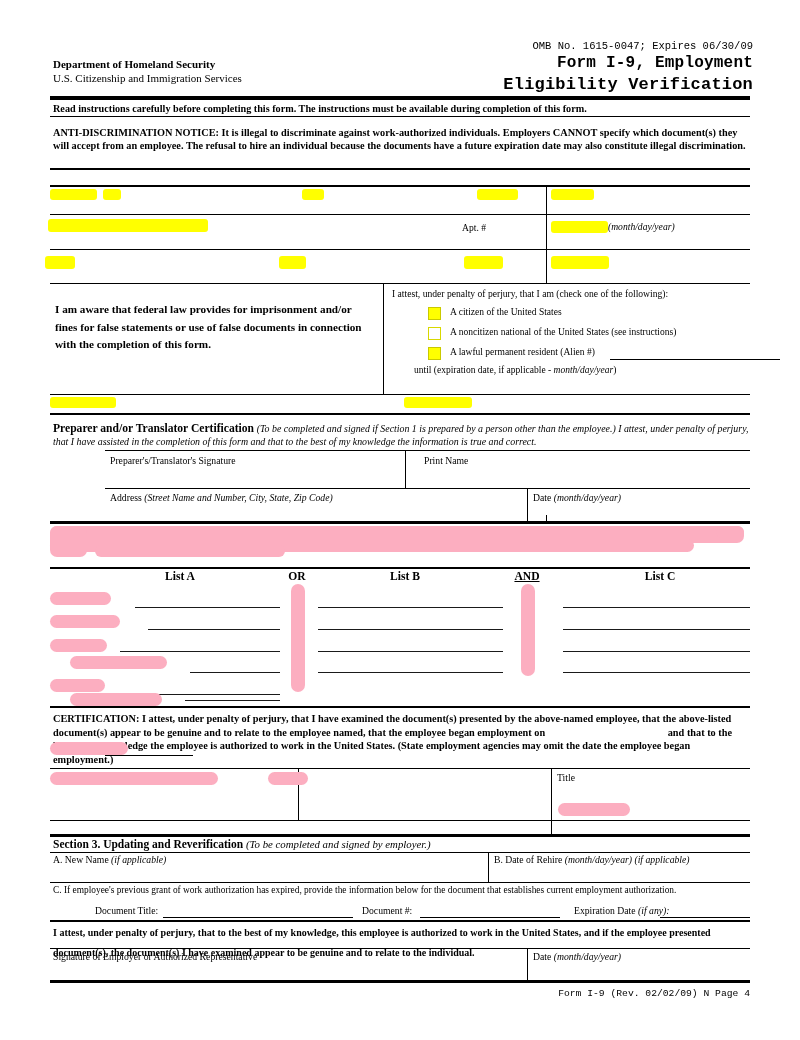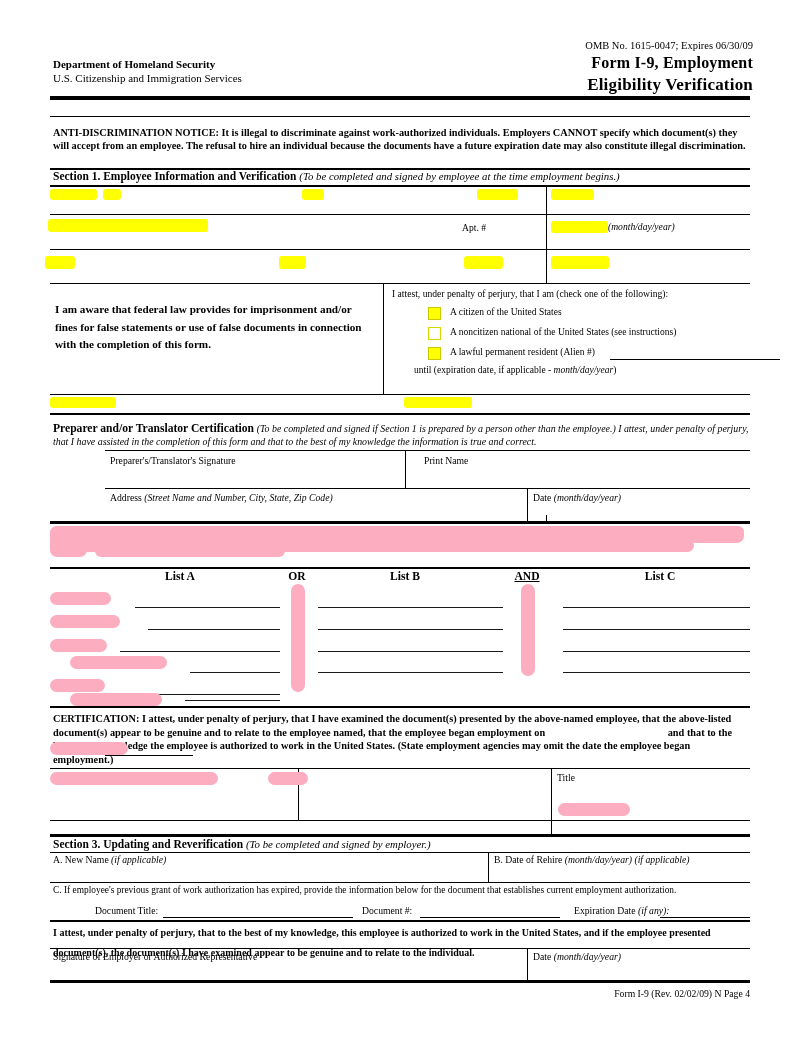--- a/index.html
+++ b/index.html
@@ -20,21 +20,21 @@
   .pk{position:absolute;background:#fcaec0;border-radius:7px;}
   .rule{position:absolute;background:#000;}
   .vline{position:absolute;width:1px;background:#000;}
 
   
   #omb{left:556px;top:40px;font-size:10.5px;}
   #dhs{left:53px;top:58px;font-size:11px;font-weight:bold;}
   #uscis{left:53px;top:72px;font-size:11px;}
   #t1{right:47px;top:54px;font-size:16px;font-weight:bold;letter-spacing:.2px;}
   #t2{right:47px;top:75px;font-size:17px;font-weight:bold;letter-spacing:.2px;}
-  .hdr-right{position:absolute;text-align:left;}
+  .hdr-right{position:absolute;text-align:left;font-family:Liberation Mono, monospace;}
 
   #thickbar1{left:50px;top:96px;width:700px;height:4px;}
   #readline{left:53px;top:103px;font-size:10.2px;font-weight:bold;}
   #thinbar1{left:50px;top:116px;width:700px;height:1px;}
 
   #anti{left:53px;top:126px;width:698px;font-size:10.3px;font-weight:bold;line-height:13.2px;}
 
   
   #s1bar{left:50px;top:168px;width:700px;height:2px;}
   #s1hdr{left:53px;top:170px;font-size:11.5px;}
@@ -139,28 +139,25 @@
 
 <div class="page">
 
   <div class="abs hdr-right" id="omb" style="left:auto;right:47px;">OMB No. 1615-0047; Expires 06/30/09</div>
   <div class="abs" id="dhs">Department of Homeland Security</div>
   <div class="abs" id="uscis">U.S. Citizenship and Immigration Services</div>
   <div class="hdr-right" id="t1">Form I-9, Employment</div>
   <div class="hdr-right" id="t2">Eligibility Verification</div>
 
   <div class="rule" id="thickbar1"></div>
+  <div class="abs bold" id="readline">Read instructions carefully before completing this form.  The instructions must be available during completion of this form.</div>
   <div class="rule" id="thinbar1"></div>
   <div class="abs" id="anti">ANTI-DISCRIMINATION NOTICE:  It is illegal to discriminate against work-authorized individuals. Employers CANNOT specify which document(s) they will accept from an employee.  The refusal to hire an individual because the documents have  a future expiration date may also constitute illegal discrimination.</div>
 
   <div class="rule" id="s1bar"></div>
-  <div class="abs" id="s1hdr">
-    <span class="t">Section 1. Employee Information and Verification</span>
-    <span class="s">(To be completed and signed by employee at the time employment begins.)</span>
-  </div>
   <div class="rule" id="s1line0"></div>
 
   <div class="s1row" id="s1r1"></div>
   <div class="s1row" id="s1r2"></div>
   <div class="s1row" id="s1r3"></div>
   <div class="vline" id="s1vert"></div>
 
   <div class="abs" id="aptlabel">Apt. #</div>
   <div class="abs" id="mdy1">(month/day/year)</div>
 

